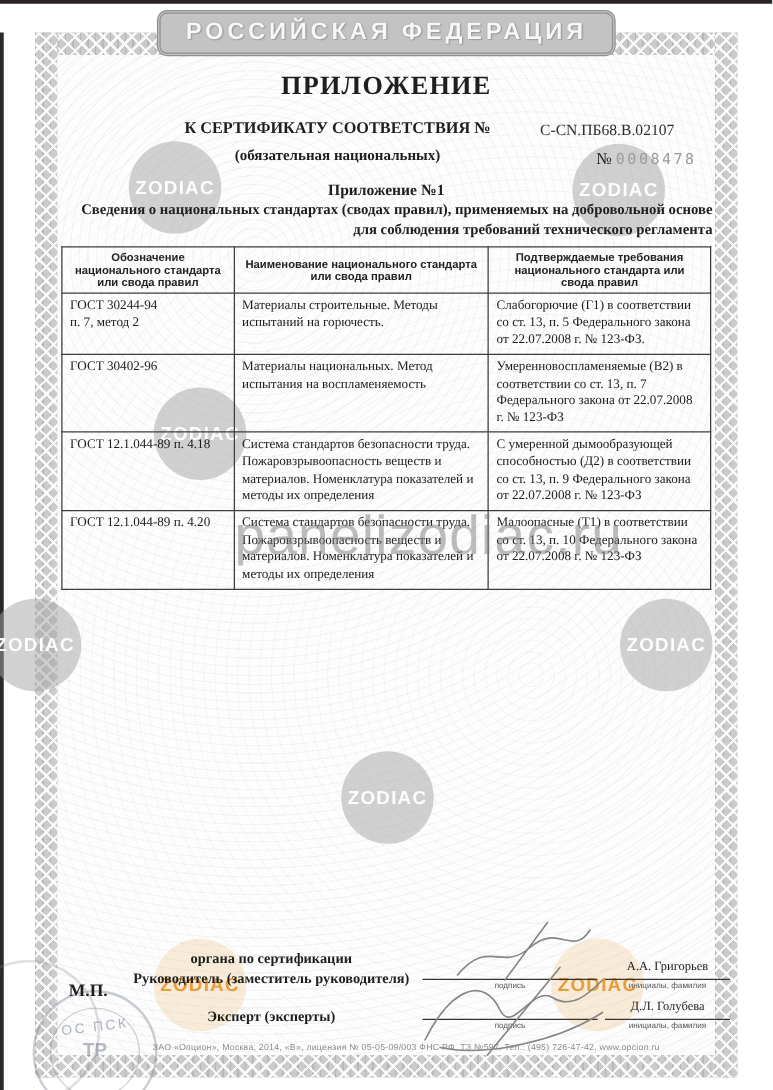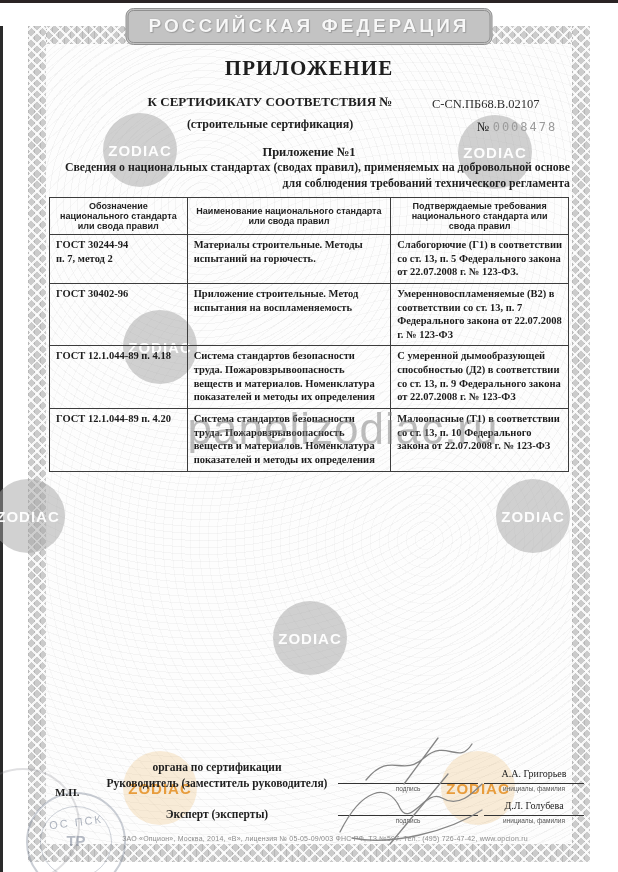--- a/index.html
+++ b/index.html
@@ -62,21 +62,21 @@
   
   table.standards { position:absolute; left:49px; top:197px; width:520px;
     border-collapse:collapse; z-index:2;border-radius:11px; }
   table.standards th, table.standards td { border:1px solid #3c3c3c; }
   table.standards th {
     font-family:"Liberation Sans", sans-serif; font-size:9px; font-weight:bold;
     text-align:center; vertical-align:middle; padding:3px 6px; height:30px; color:#222;
   }
   table.standards td {
     font-size:10.5px; padding:3px 6px 4px 6px; vertical-align:top; line-height:1.3;
-    white-space:pre-line; color:#1c1c1c;font-weight:bold;
+    white-space:pre-line; color:#1c1c1c;
   }
   table.standards tr.r0 td { height:34px; }
   table.standards tr.r1 td { height:40px; }
   table.standards tr.r2 td { height:48px; }
   table.standards tr.r3 td { height:42px; }
 
   
   .wm-site {
     position:absolute; top:404px; left:0; width:618px; text-align:center;
     font-family:"Liberation Sans", sans-serif; font-size:44px;
@@ -92,21 +92,21 @@
     letter-spacing:1px; color:rgba(255,255,255,.95);
   }
   .wm-circle.orange { background:rgba(235,182,105,.25); }
   .wm-circle.orange span { color:rgba(229,148,43,.9); }
 
   
   .role-head { position:absolute; left:92px; top:760px; width:250px; text-align:center;
     font-size:11.5px; font-weight:bold; line-height:1.35; z-index:2; }
   .role-expert { position:absolute; left:92px; top:808px; width:250px; text-align:center;
     font-size:11.5px; font-weight:bold; z-index:2; }
-  .mp-label { position:absolute; left:55px; top:786px; font-size:11px; font-weight:bold; z-index:2; }
+  .mp-label { position:absolute; left:55px; top:786px; font-size:14px; font-weight:bold; z-index:2; }
 
   .sig-slot { position:absolute; text-align:center; z-index:2; }
   .sig-slot .line { border-bottom:1px solid #333; height:15px; }
   .sig-slot .caption { font-size:6.5px; color:#555; padding-top:1px;
     font-family:"Liberation Sans", sans-serif; }
   .sig-slot .name { font-size:10px; color:#1c1c1c; height:15px; }
   .slot-sig1 { left:338px; top:768px; width:140px; }
   .slot-sig2 { left:338px; top:800px; width:140px; }
   .slot-name1 { left:484px; top:768px; width:100px; }
   .slot-name2 { left:484px; top:800px; width:100px; }
@@ -168,21 +168,21 @@
       <span>ZODIAC</span>
     </div>
   <div class="wm-circle orange" style="left:441px; top:751px;">
       <span>ZODIAC</span>
     </div>
 
   <div class="country-badge">РОССИЙСКАЯ ФЕДЕРАЦИЯ</div>
   <div class="doc-title">ПРИЛОЖЕНИЕ</div>
   <div class="doc-subtitle">К СЕРТИФИКАТУ СООТВЕТСТВИЯ  №</div>
   <div class="cert-number">С-CN.ПБ68.В.02107</div>
-  <div class="cert-type">(строительные сертификация)</div>
+  <div class="cert-type">(обязательная национальных)</div>
   <div class="form-number">
     <span>№</span>
     <span class="digits">0008478</span>
   </div>
 
   <div class="annex-heading">Приложение №1</div>
   <div class="annex-desc">Сведения о национальных стандартах (сводах правил), применяемых на добровольной основе для соблюдения требований технического регламента</div>
 
   <table class="standards">
     <colgroup>
@@ -200,21 +200,21 @@
     <tbody>
 
     <tr class="r0">
         <td>ГОСТ 30244-94
 п. 7, метод 2</td>
         <td>Материалы строительные. Методы испытаний на горючесть.</td>
         <td>Слабогорючие (Г1) в соответствии со ст. 13, п. 5 Федерального закона от 22.07.2008 г. № 123-ФЗ.</td>
       </tr>
         <tr class="r1">
         <td>ГОСТ 30402-96</td>
-        <td>Приложение строительные. Метод испытания на воспламеняемость</td>
+        <td>Материалы национальных. Метод испытания на воспламеняемость</td>
         <td>Умеренновоспламеняемые (В2) в соответствии со ст. 13, п. 7 Федерального закона от 22.07.2008 г. № 123-ФЗ</td>
       </tr>
         <tr class="r2">
         <td>ГОСТ 12.1.044-89 п. 4.18</td>
         <td>Система стандартов безопасности труда. Пожаровзрывоопасность веществ и материалов. Номенклатура показателей и методы их определения</td>
         <td>С умеренной дымообразующей способностью (Д2) в соответствии со ст. 13, п. 9 Федерального закона от 22.07.2008 г. № 123-ФЗ</td>
       </tr>
         <tr class="r3">
         <td>ГОСТ 12.1.044-89 п. 4.20</td>
         <td>Система стандартов безопасности труда. Пожаровзрывоопасность веществ и материалов. Номенклатура показателей и методы их определения</td>

